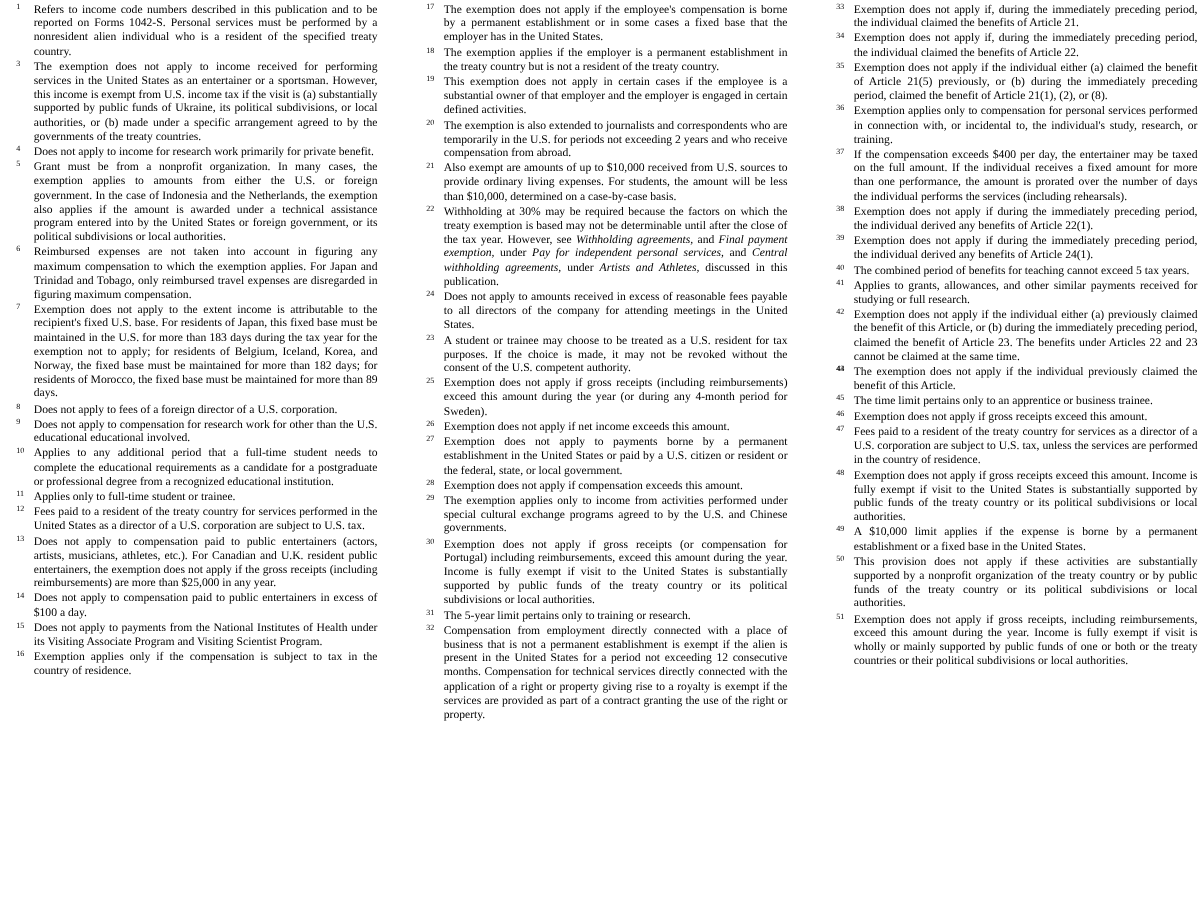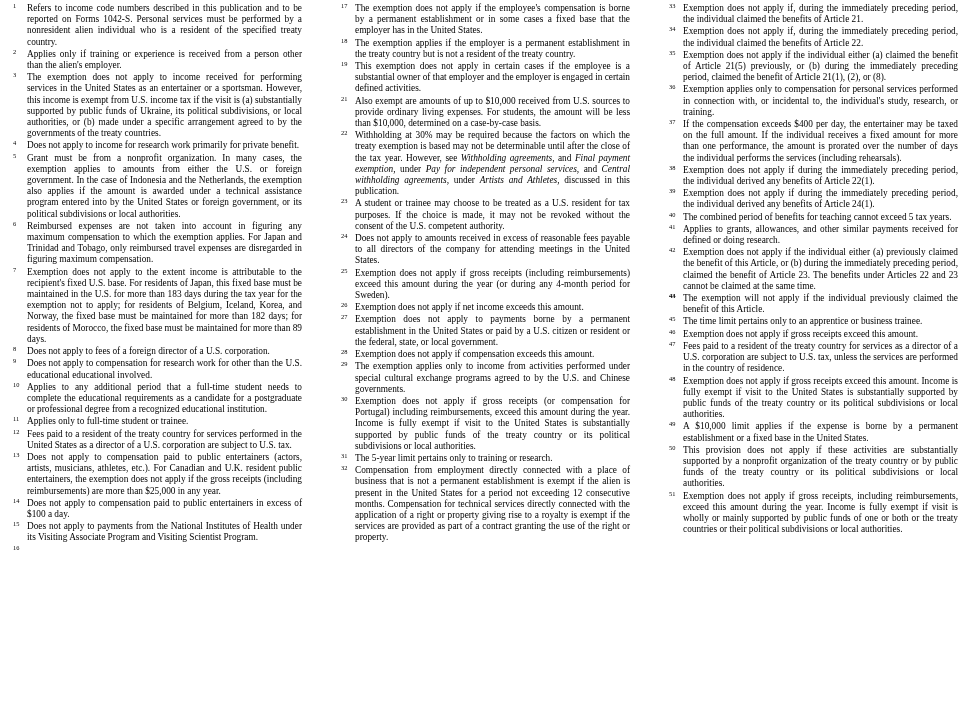--- a/index.html
+++ b/index.html
@@ -27,66 +27,66 @@
   }
   .footnote em { font-style:italic; }
 </style>
 </head>
 <body>
 
 <div class="page">
 
 <div class="col">
       <div class="footnote"><span class="num">1</span><span>Refers to income code numbers described in this publication and to be reported on Forms 1042-S. Personal services must be performed by a nonresident alien individual who is a resident of the specified treaty country.</span></div>
-      <div class="footnote"><span class="num">2</span><span>Applies only if training or experience is received from a person other than the alien's employer.</span></div>
       <div class="footnote"><span class="num">3</span><span>The exemption does not apply to income received for performing services in the United States as an entertainer or a sportsman. However, this income is exempt from U.S. income tax if the visit is (a) substantially supported by public funds of Ukraine, its political subdivisions, or local authorities, or (b) made under a specific arrangement agreed to by the governments of the treaty countries.</span></div>
       <div class="footnote"><span class="num">4</span><span>Does not apply to income for research work primarily for private benefit.</span></div>
       <div class="footnote"><span class="num">5</span><span>Grant must be from a nonprofit organization. In many cases, the exemption applies to amounts from either the U.S. or foreign government. In the case of Indonesia and the Netherlands, the exemption also applies if the amount is awarded under a technical assistance program entered into by the United States or foreign government, or its political subdivisions or local authorities.</span></div>
       <div class="footnote"><span class="num">6</span><span>Reimbursed expenses are not taken into account in figuring any maximum compensation to which the exemption applies. For Japan and Trinidad and Tobago, only reimbursed travel expenses are disregarded in figuring maximum compensation.</span></div>
       <div class="footnote"><span class="num">7</span><span>Exemption does not apply to the extent income is attributable to the recipient's fixed U.S. base. For residents of Japan, this fixed base must be maintained in the U.S. for more than 183 days during the tax year for the exemption not to apply; for residents of Belgium, Iceland, Korea, and Norway, the fixed base must be maintained for more than 182 days; for residents of Morocco, the fixed base must be maintained for more than 89 days.</span></div>
       <div class="footnote"><span class="num">8</span><span>Does not apply to fees of a foreign director of a U.S. corporation.</span></div>
       <div class="footnote"><span class="num">9</span><span>Does not apply to compensation for research work for other than the U.S. educational educational involved.</span></div>
       <div class="footnote"><span class="num">10</span><span>Applies to any additional period that a full-time student needs to complete the educational requirements as a candidate for a postgraduate or professional degree from a recognized educational institution.</span></div>
       <div class="footnote"><span class="num">11</span><span>Applies only to full-time student or trainee.</span></div>
       <div class="footnote"><span class="num">12</span><span>Fees paid to a resident of the treaty country for services performed in the United States as a director of a U.S. corporation are subject to U.S. tax.</span></div>
       <div class="footnote"><span class="num">13</span><span>Does not apply to compensation paid to public entertainers (actors, artists, musicians, athletes, etc.). For Canadian and U.K. resident public entertainers, the exemption does not apply if the gross receipts (including reimbursements) are more than $25,000 in any year.</span></div>
       <div class="footnote"><span class="num">14</span><span>Does not apply to compensation paid to public entertainers in excess of $100 a day.</span></div>
       <div class="footnote"><span class="num">15</span><span>Does not apply to payments from the National Institutes of Health under its Visiting Associate Program and Visiting Scientist Program.</span></div>
-      <div class="footnote"><span class="num">16</span></div>
+      <div class="footnote"><span class="num">16</span><span>Exemption applies only if the compensation is subject to tax in the country of residence.</span></div>
     </div>
     <div class="col">
       <div class="footnote"><span class="num">17</span><span>The exemption does not apply if the employee's compensation is borne by a permanent establishment or in some cases a fixed base that the employer has in the United States.</span></div>
       <div class="footnote"><span class="num">18</span><span>The exemption applies if the employer is a permanent establishment in the treaty country but is not a resident of the treaty country.</span></div>
       <div class="footnote"><span class="num">19</span><span>This exemption does not apply in certain cases if the employee is a substantial owner of that employer and the employer is engaged in certain defined activities.</span></div>
+      <div class="footnote"><span class="num">20</span><span>The exemption is also extended to journalists and correspondents who are temporarily in the U.S. for periods not exceeding 2 years and who receive compensation from abroad.</span></div>
       <div class="footnote"><span class="num">21</span><span>Also exempt are amounts of up to $10,000 received from U.S. sources to provide ordinary living expenses. For students, the amount will be less than $10,000, determined on a case-by-case basis.</span></div>
       <div class="footnote"><span class="num">22</span><span>Withholding at 30% may be required because the factors on which the treaty exemption is based may not be determinable until after the close of the tax year. However, see </span><em>Withholding agreements,</em><span> and </span><em>Final payment exemption,</em><span> under </span><em>Pay for independent personal services,</em><span> and </span><em>Central withholding agreements,</em><span> under </span><em>Artists and Athletes,</em><span> discussed in this publication.</span></div>
+      <div class="footnote"><span class="num">24</span><span>Does not apply to amounts received in excess of reasonable fees payable to all directors of the company for attending meetings in the United States.</span></div>
       <div class="footnote"><span class="num">23</span><span>A student or trainee may choose to be treated as a U.S. resident for tax purposes. If the choice is made, it may not be revoked without the consent of the U.S. competent authority.</span></div>
-      <div class="footnote"><span class="num">24</span><span>Does not apply to amounts received in excess of reasonable fees payable to all directors of the company for attending meetings in the United States.</span></div>
       <div class="footnote"><span class="num">25</span><span>Exemption does not apply if gross receipts (including reimbursements) exceed this amount during the year (or during any 4-month period for Sweden).</span></div>
       <div class="footnote"><span class="num">26</span><span>Exemption does not apply if net income exceeds this amount.</span></div>
       <div class="footnote"><span class="num">27</span><span>Exemption does not apply to payments borne by a permanent establishment in the United States or paid by a U.S. citizen or resident or the federal, state, or local government.</span></div>
       <div class="footnote"><span class="num">28</span><span>Exemption does not apply if compensation exceeds this amount.</span></div>
       <div class="footnote"><span class="num">29</span><span>The exemption applies only to income from activities performed under special cultural exchange programs agreed to by the U.S. and Chinese governments.</span></div>
       <div class="footnote"><span class="num">30</span><span>Exemption does not apply if gross receipts (or compensation for Portugal) including reimbursements, exceed this amount during the year. Income is fully exempt if visit to the United States is substantially supported by public funds of the treaty country or its political subdivisions or local authorities.</span></div>
       <div class="footnote"><span class="num">31</span><span>The 5-year limit pertains only to training or research.</span></div>
       <div class="footnote"><span class="num">32</span><span>Compensation from employment directly connected with a place of business that is not a permanent establishment is exempt if the alien is present in the United States for a period not exceeding 12 consecutive months. Compensation for technical services directly connected with the application of a right or property giving rise to a royalty is exempt if the services are provided as part of a contract granting the use of the right or property.</span></div>
     </div>
     <div class="col">
       <div class="footnote"><span class="num">33</span><span>Exemption does not apply if, during the immediately preceding period, the individual claimed the benefits of Article 21.</span></div>
       <div class="footnote"><span class="num">34</span><span>Exemption does not apply if, during the immediately preceding period, the individual claimed the benefits of Article 22.</span></div>
       <div class="footnote"><span class="num">35</span><span>Exemption does not apply if the individual either (a) claimed the benefit of Article 21(5) previously, or (b) during the immediately preceding period, claimed the benefit of Article 21(1), (2), or (8).</span></div>
       <div class="footnote"><span class="num">36</span><span>Exemption applies only to compensation for personal services performed in connection with, or incidental to, the individual's study, research, or training.</span></div>
       <div class="footnote"><span class="num">37</span><span>If the compensation exceeds $400 per day, the entertainer may be taxed on the full amount. If the individual receives a fixed amount for more than one performance, the amount is prorated over the number of days the individual performs the services (including rehearsals).</span></div>
       <div class="footnote"><span class="num">38</span><span>Exemption does not apply if during the immediately preceding period, the individual derived any benefits of Article 22(1).</span></div>
       <div class="footnote"><span class="num">39</span><span>Exemption does not apply if during the immediately preceding period, the individual derived any benefits of Article 24(1).</span></div>
       <div class="footnote"><span class="num">40</span><span>The combined period of benefits for teaching cannot exceed 5 tax years.</span></div>
-      <div class="footnote"><span class="num">41</span><span>Applies to grants, allowances, and other similar payments received for defined or doing research.</span></div>
+      <div class="footnote"><span class="num">41</span><span>Applies to grants, allowances, and other similar payments received for studying or full research.</span></div>
       <div class="footnote"><span class="num">42</span><span>Exemption does not apply if the individual either (a) previously claimed the benefit of this Article, or (b) during the immediately preceding period, claimed the benefit of Article 23. The benefits under Articles 22 and 23 cannot be claimed at the same time.</span></div>
       <div class="footnote"><span class="num">43</span></div>
-      <div class="footnote"><span class="num">44</span><span>The exemption will not apply if the individual previously claimed the benefit of this Article.</span></div>
+      <div class="footnote"><span class="num">44</span><span>The exemption does not apply if the individual previously claimed the benefit of this Article.</span></div>
       <div class="footnote"><span class="num">45</span><span>The time limit pertains only to an apprentice or business trainee.</span></div>
       <div class="footnote"><span class="num">46</span><span>Exemption does not apply if gross receipts exceed this amount.</span></div>
       <div class="footnote"><span class="num">47</span><span>Fees paid to a resident of the treaty country for services as a director of a U.S. corporation are subject to U.S. tax, unless the services are performed in the country of residence.</span></div>
       <div class="footnote"><span class="num">48</span><span>Exemption does not apply if gross receipts exceed this amount. Income is fully exempt if visit to the United States is substantially supported by public funds of the treaty country or its political subdivisions or local authorities.</span></div>
       <div class="footnote"><span class="num">49</span><span>A $10,000 limit applies if the expense is borne by a permanent establishment or a fixed base in the United States.</span></div>
       <div class="footnote"><span class="num">50</span><span>This provision does not apply if these activities are substantially supported by a nonprofit organization of the treaty country or by public funds of the treaty country or its political subdivisions or local authorities.</span></div>
       <div class="footnote"><span class="num">51</span><span>Exemption does not apply if gross receipts, including reimbursements, exceed this amount during the year. Income is fully exempt if visit is wholly or mainly supported by public funds of one or both or the treaty countries or their political subdivisions or local authorities.</span></div>
     </div>
   </div>
 

